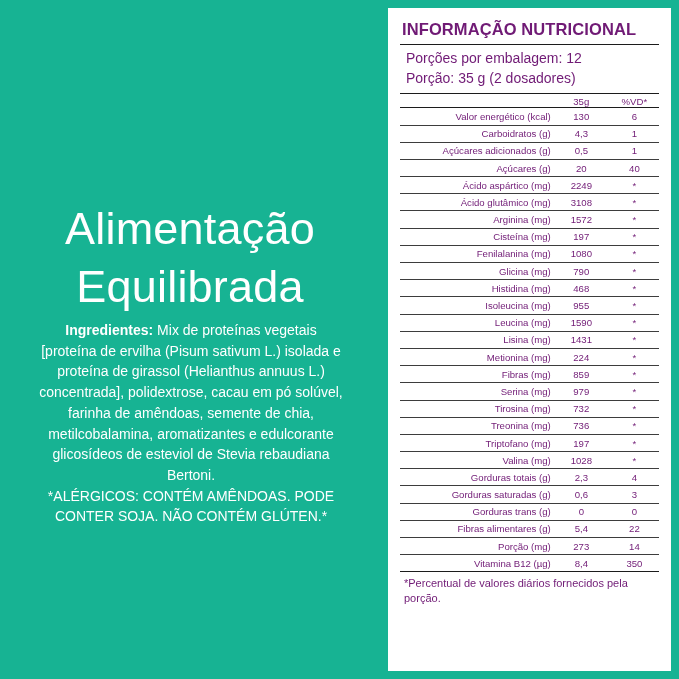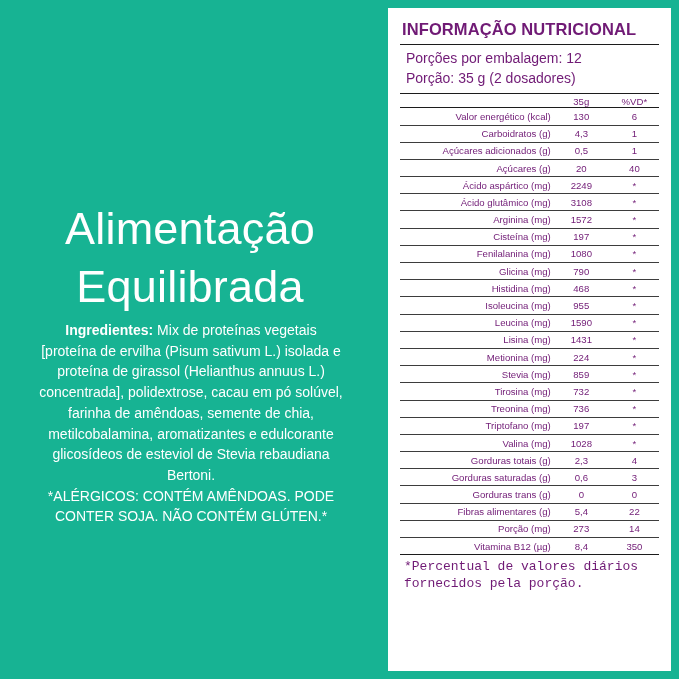--- a/index.html
+++ b/index.html
@@ -118,24 +118,23 @@
   td.label.indent {
     padding-left: 16px;
   }
   td.val, td.vd {
     text-align: center;
   }
   tr.last td {
     border-bottom: 1.4px solid #1c1c1c;
   }
   .footnote {
-    font-size: 13px;
+    font-size: 11px;
     padding: 4px 2px 0 4px;
     line-height: 1.3;
-    font-family: Liberation Mono, monospace;
   }
 </style>
 </head>
 <body>
 
 <div class="page">
 
   <div class="left-panel">
     <div class="headline">
       <span>Alimentação</span>
@@ -238,22 +237,27 @@
             <td class="label">Lisina (mg)</td>
             <td class="val">1431</td>
             <td class="vd">*</td>
           </tr>
           <tr>
             <td class="label">Metionina (mg)</td>
             <td class="val">224</td>
             <td class="vd">*</td>
           </tr>
           <tr>
-            <td class="label">Stevia (mg)</td>
+            <td class="label">Fibras (mg)</td>
             <td class="val">859</td>
+            <td class="vd">*</td>
+          </tr>
+          <tr>
+            <td class="label">Serina (mg)</td>
+            <td class="val">979</td>
             <td class="vd">*</td>
           </tr>
           <tr>
             <td class="label">Tirosina (mg)</td>
             <td class="val">732</td>
             <td class="vd">*</td>
           </tr>
           <tr>
             <td class="label">Treonina (mg)</td>
             <td class="val">736</td>

